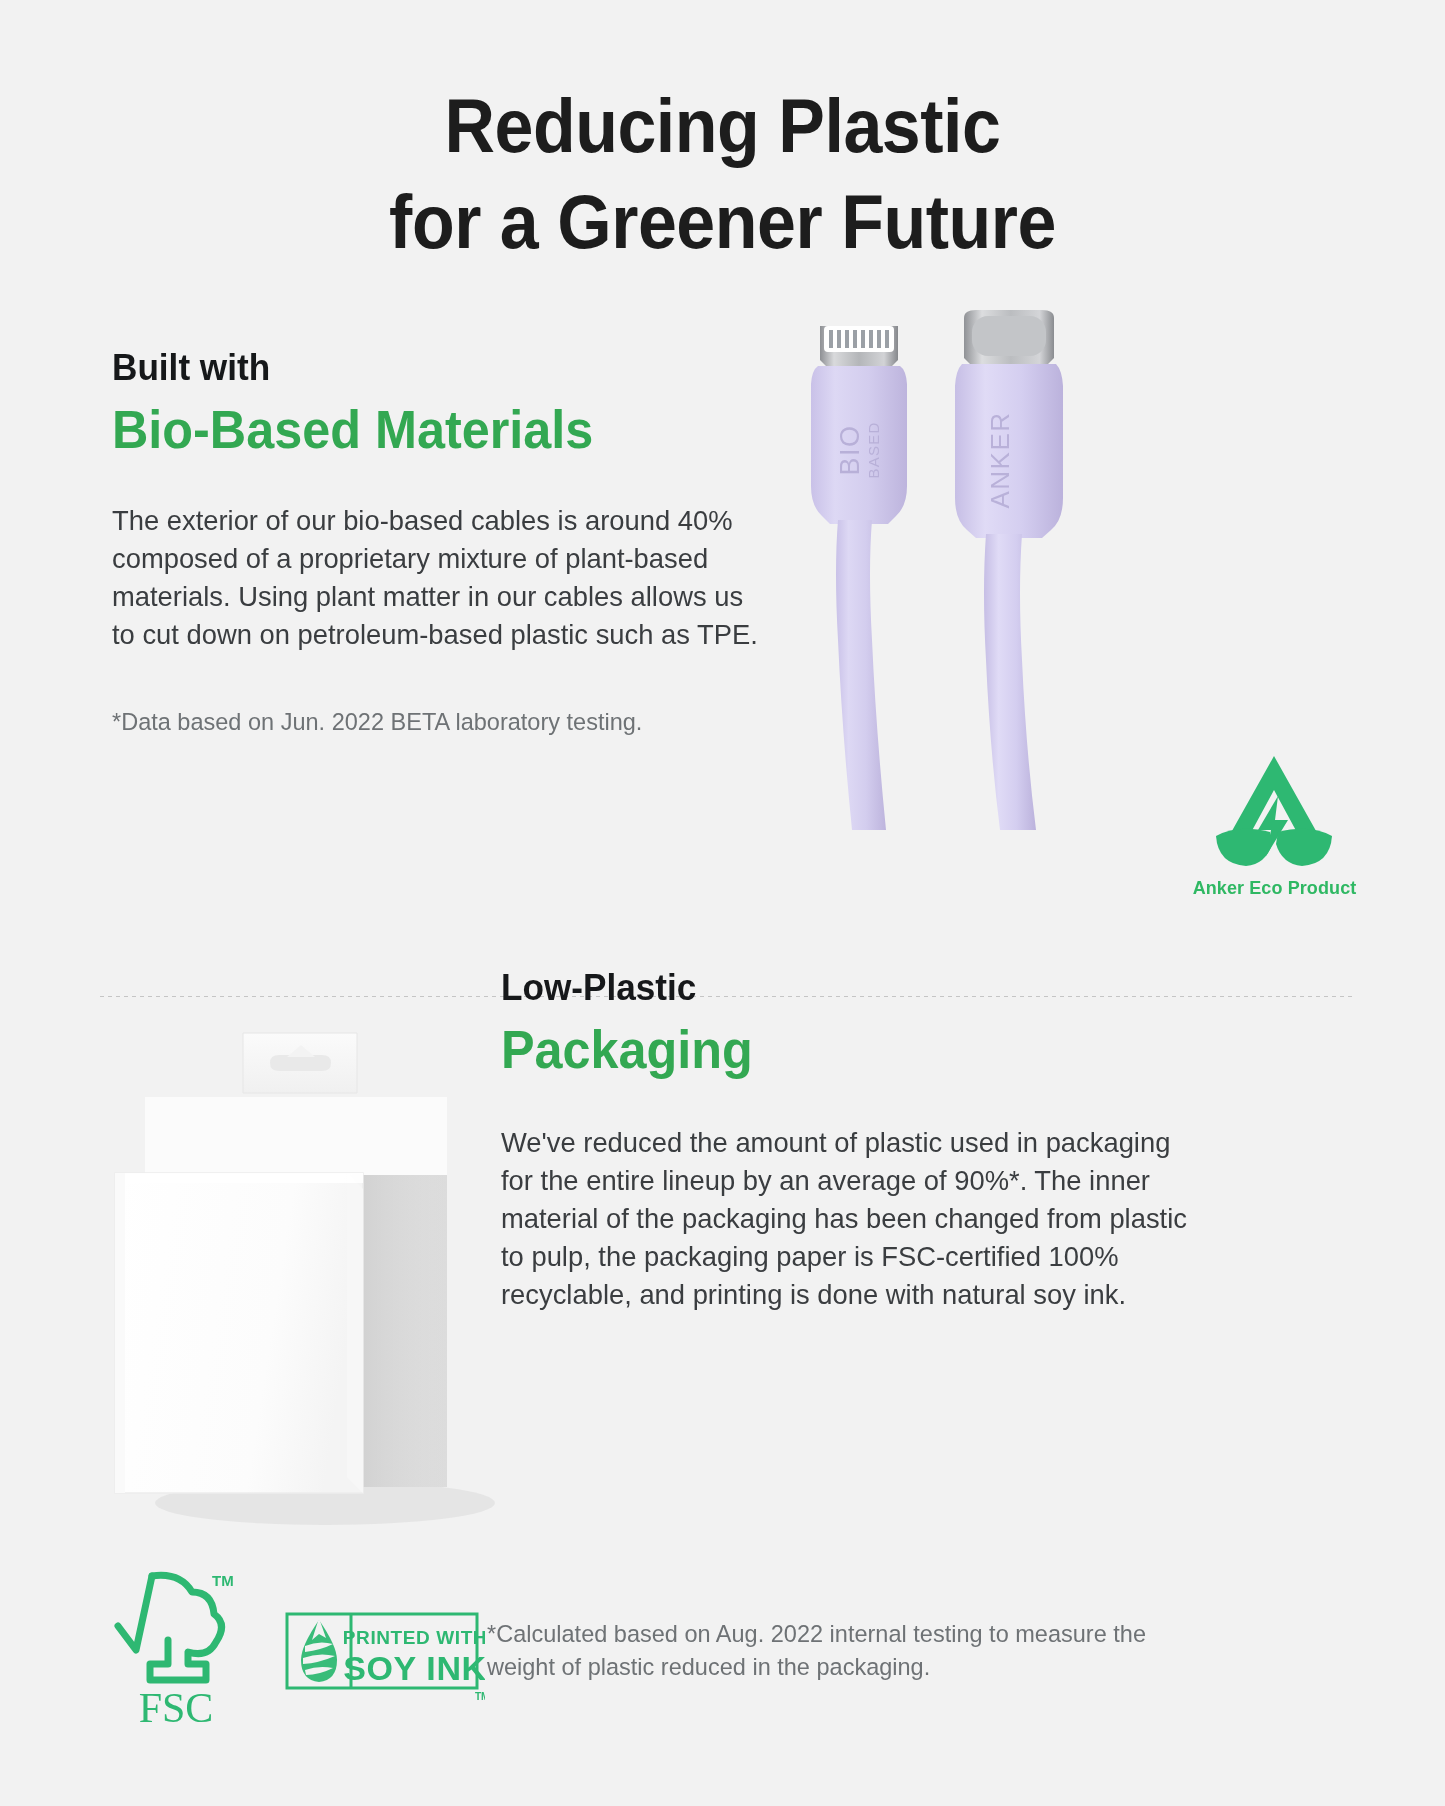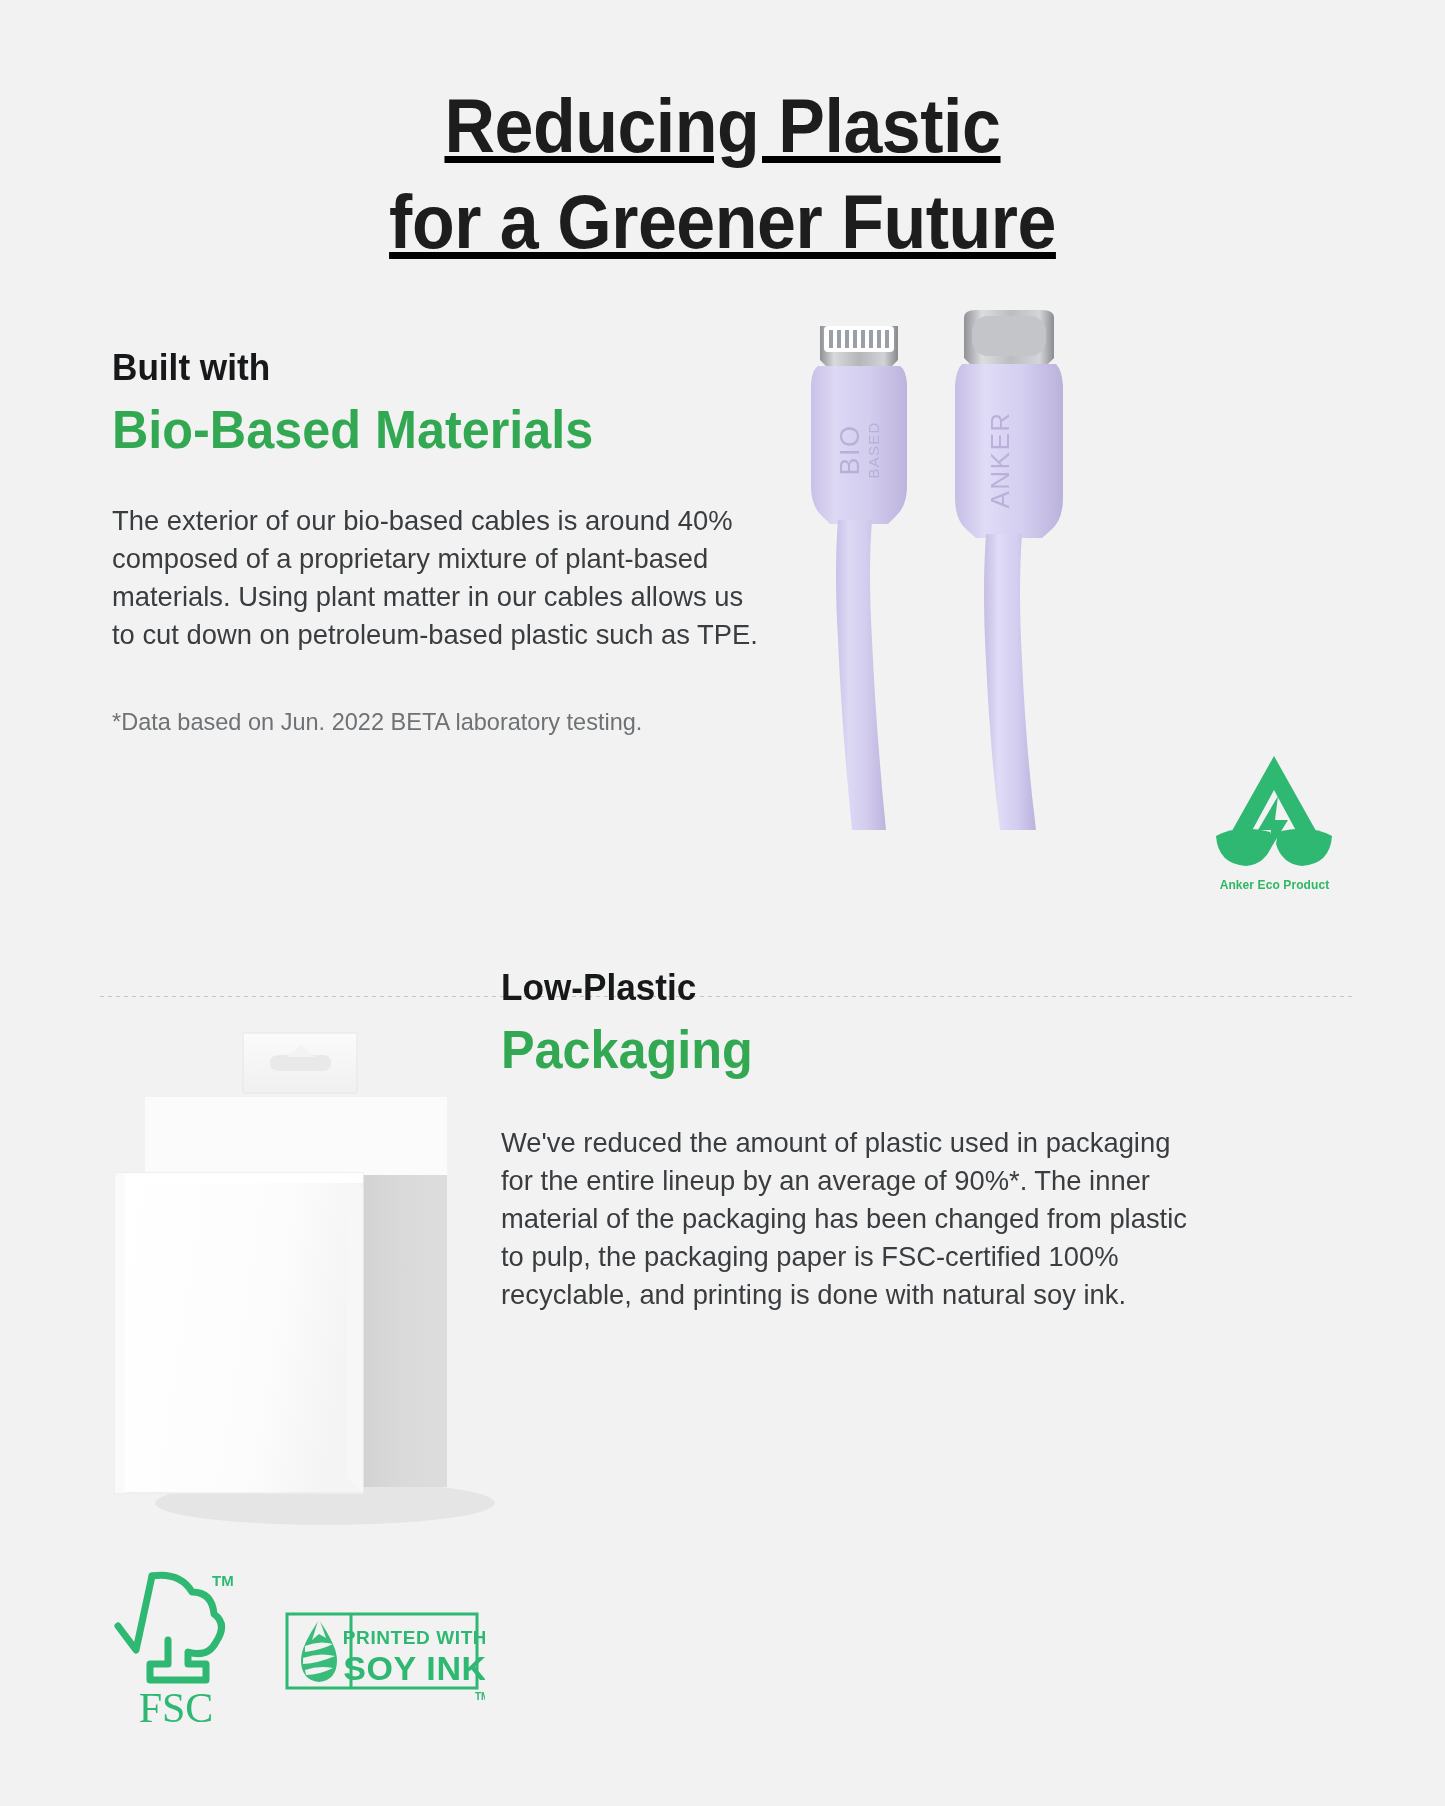--- a/index.html
+++ b/index.html
@@ -20,21 +20,20 @@
     overflow: hidden;
   }
 
   
   .title-block {
     position: absolute;
     top: 78px;
     left: 0;
     width: 1445px;
     text-align: center;
-    text-decoration: underline;
   }
   .title-line {
     font-family: "Liberation Sans Narrow", "Liberation Sans", sans-serif;
     font-weight: 700;
     font-size: 76px;
     line-height: 96px;
     letter-spacing: -0.5px;
     color: #1d1d1d;
     transform: scaleX(0.92);
   }
@@ -98,21 +97,21 @@
     position: absolute;
     left: 1192px;
     top: 752px;
     width: 165px;
     text-align: center;
   }
   .eco-label {
     margin-top: 6px;
     font-family: "Liberation Sans", sans-serif;
     font-weight: 700;
-    font-size: 12px;
+    font-size: 18px;
     letter-spacing: 0.1px;
     color: #2fb863;
   }
 
   
   .divider {
     position: absolute;
     left: 100px;
     top: 996px;
     width: 1255px;
@@ -344,14 +343,17 @@
         <path d="M18 56 Q34 50 50 54 Q34 61 18 62 Z"></path>
         <path d="M20 68 Q34 63 48 66 Q34 73 21 73 Z"></path>
       </g>
       <path d="M34 16 L41 36 L34 32 L27 38 Z" fill="#f2f2f2"></path>
       <text x="130" y="42" text-anchor="middle" font-family="'Liberation Sans Narrow','Liberation Sans',sans-serif" font-size="19" font-weight="700" fill="#2eb872" letter-spacing="0.6">PRINTED WITH</text>
       <text x="130" y="78" text-anchor="middle" font-family="'Liberation Sans Narrow','Liberation Sans',sans-serif" font-size="34" font-weight="700" fill="#2eb872" letter-spacing="0.6">SOY INK</text>
       <text x="190" y="98" font-family="'Liberation Sans',sans-serif" font-size="10" font-weight="700" fill="#2eb872">TM</text>
     </svg>
   </div>
 
+  <div class="sec2-foot-block">
+    <div class="footnote">*Calculated based on Aug. 2022 internal testing to measure the weight of plastic reduced in the packaging.</div>
+  </div>
 
 </div>
 
 </body></html>

